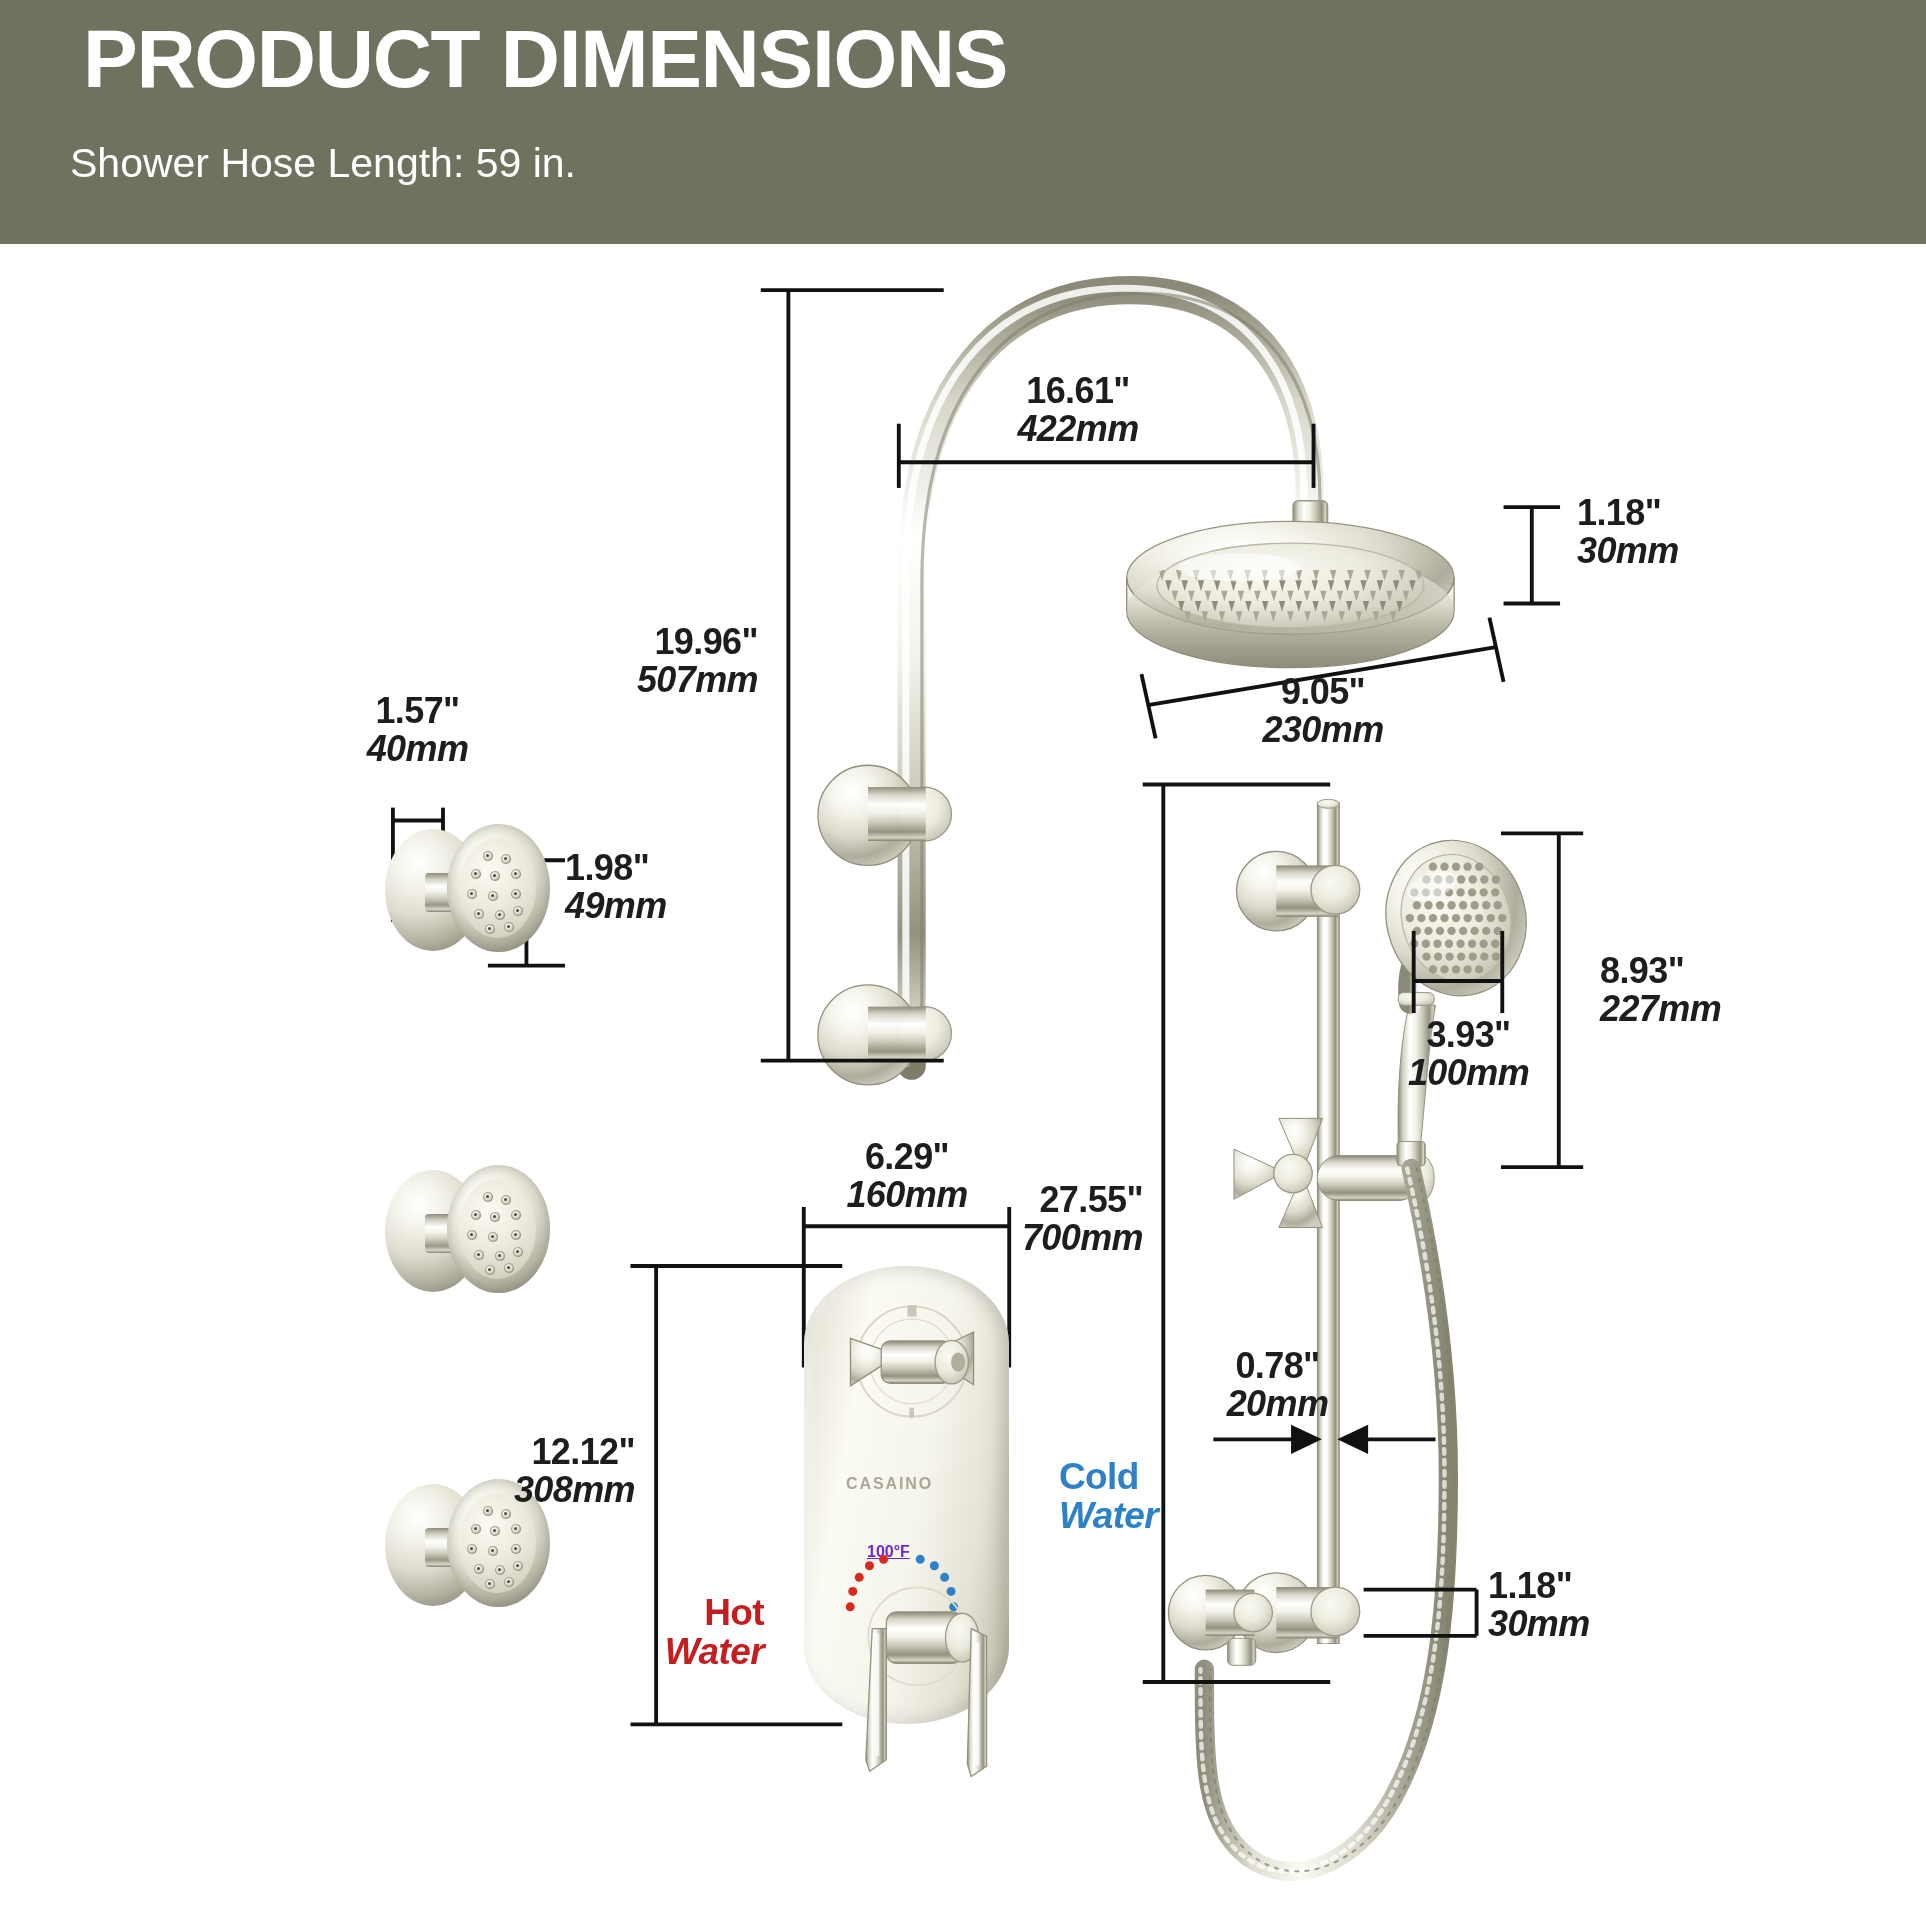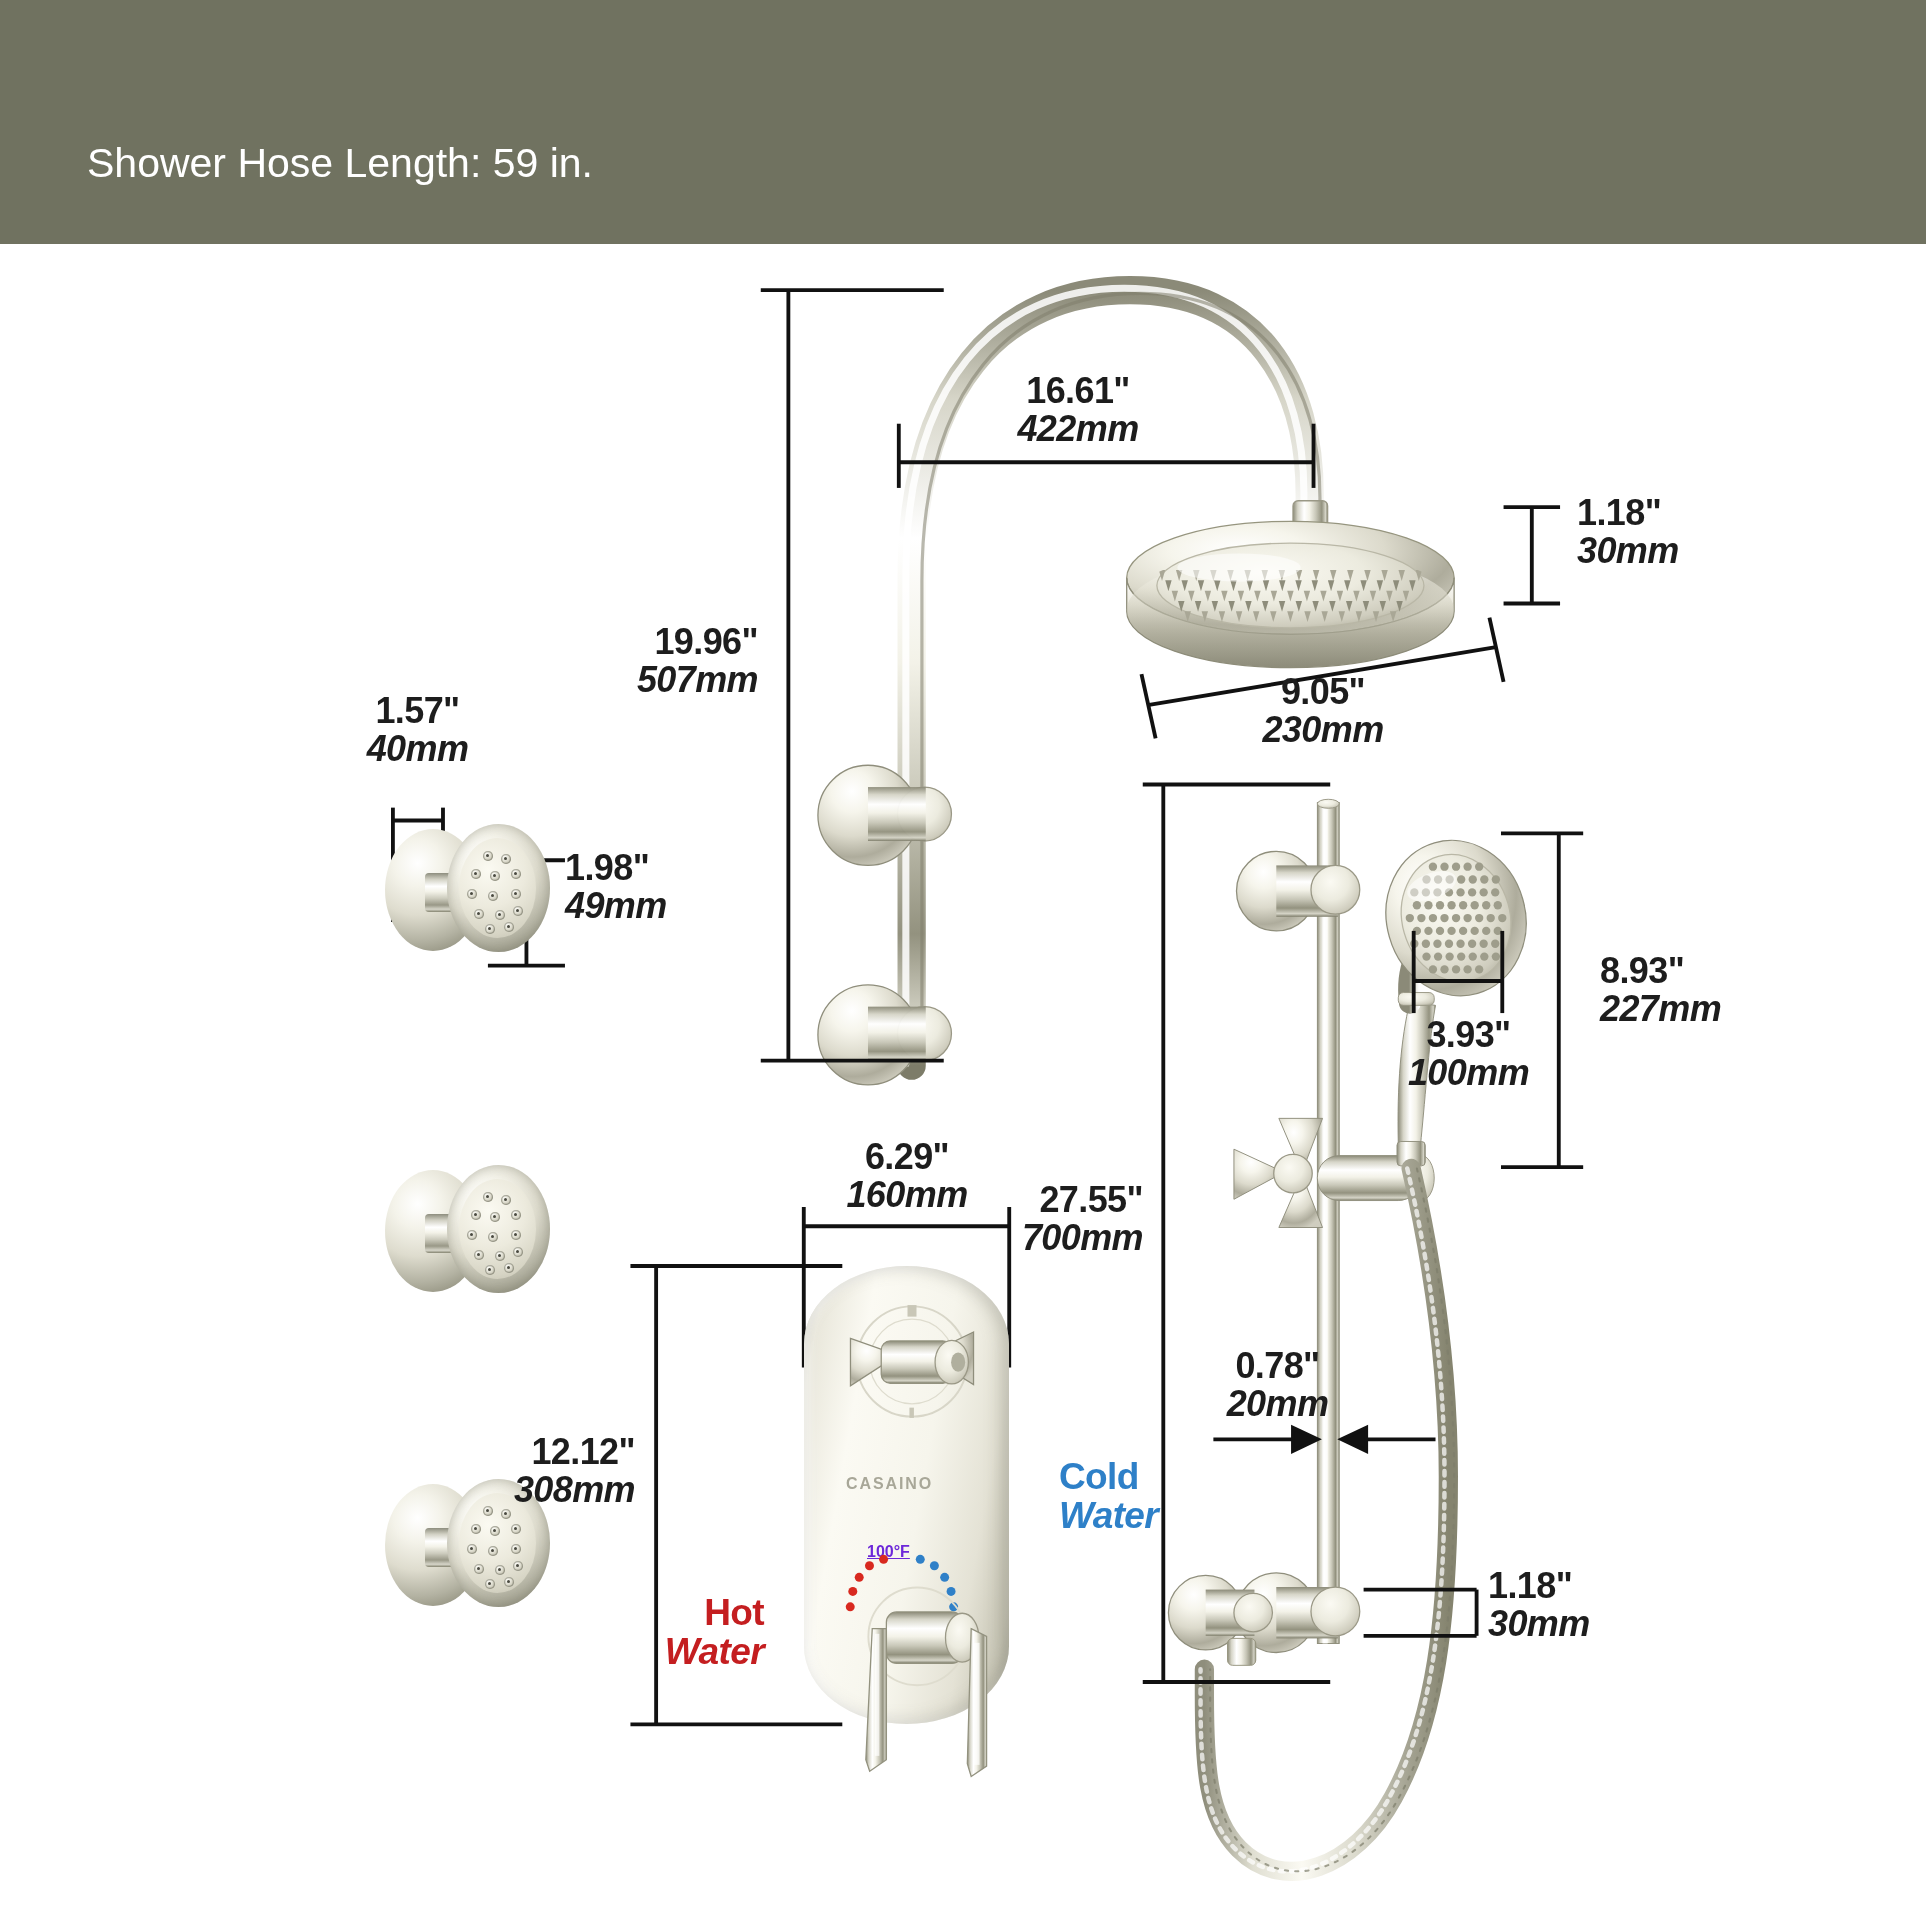--- a/index.html
+++ b/index.html
@@ -3,21 +3,21 @@
 <meta charset="utf-8">
 <style>
   html,body{margin:0;padding:0;background:#fff;}
   body{width:1926px;height:1926px;font-family:"Liberation Sans",sans-serif;overflow:hidden;}
   #root{position:relative;width:1926px;height:1926px;background:#ffffff;}
 
   
   #header{position:absolute;left:0;top:0;width:1926px;height:244px;background:#707260;}
   #header-title{position:absolute;left:83px;top:18px;font-size:82px;font-weight:bold;
     color:#ffffff;letter-spacing:-1.3px;line-height:1;white-space:nowrap;}
-  #header-subtitle{position:absolute;left:87px;top:143px;font-size:41px;font-weight:400;
+  #header-subtitle{position:absolute;left:70px;top:143px;font-size:41px;font-weight:400;
     color:#ffffff;line-height:1;white-space:nowrap;}
 
   
   .dim{position:absolute;font-weight:bold;color:#1d1d1d;line-height:1.06;white-space:nowrap;
        letter-spacing:-0.6px;}
   .dim .l2{display:block;font-style:italic;}
   .dim-c{text-align:center;}
   .dim-r{text-align:right;}
 
   .hot{color:#C41E20;}
@@ -48,20 +48,21 @@
       box-shadow:inset -6.4px 0 16.7px rgba(110,110,95,.35), inset 5.1px 0 10.3px rgba(255,255,255,.8);}
   #brand-mark{position:absolute;font-size:16px;letter-spacing:1.9px;color:#a8a798;font-weight:600;}
   #temp-mark{position:absolute;font-size:16px;color:#6d28d9;font-weight:600;text-decoration:underline;}
 </style>
 </head>
 <body>
 
 <div id="root">
 
   <div id="header">
+    <div id="header-title">PRODUCT DIMENSIONS</div>
     <div id="header-subtitle">Shower Hose Length: 59 in.</div>
   </div>
 
   <svg class="overlay" viewBox="0 0 3000 3000" xmlns="http://www.w3.org/2000/svg">
     <defs>
       <linearGradient id="gTubeH" x1="0" y1="0" x2="0" y2="1">
         <stop offset="0%" stop-color="#8b8a78"></stop>
         <stop offset="14%" stop-color="#d6d5c8"></stop>
         <stop offset="32%" stop-color="#ffffff"></stop>
         <stop offset="48%" stop-color="#f3f2e8"></stop>

